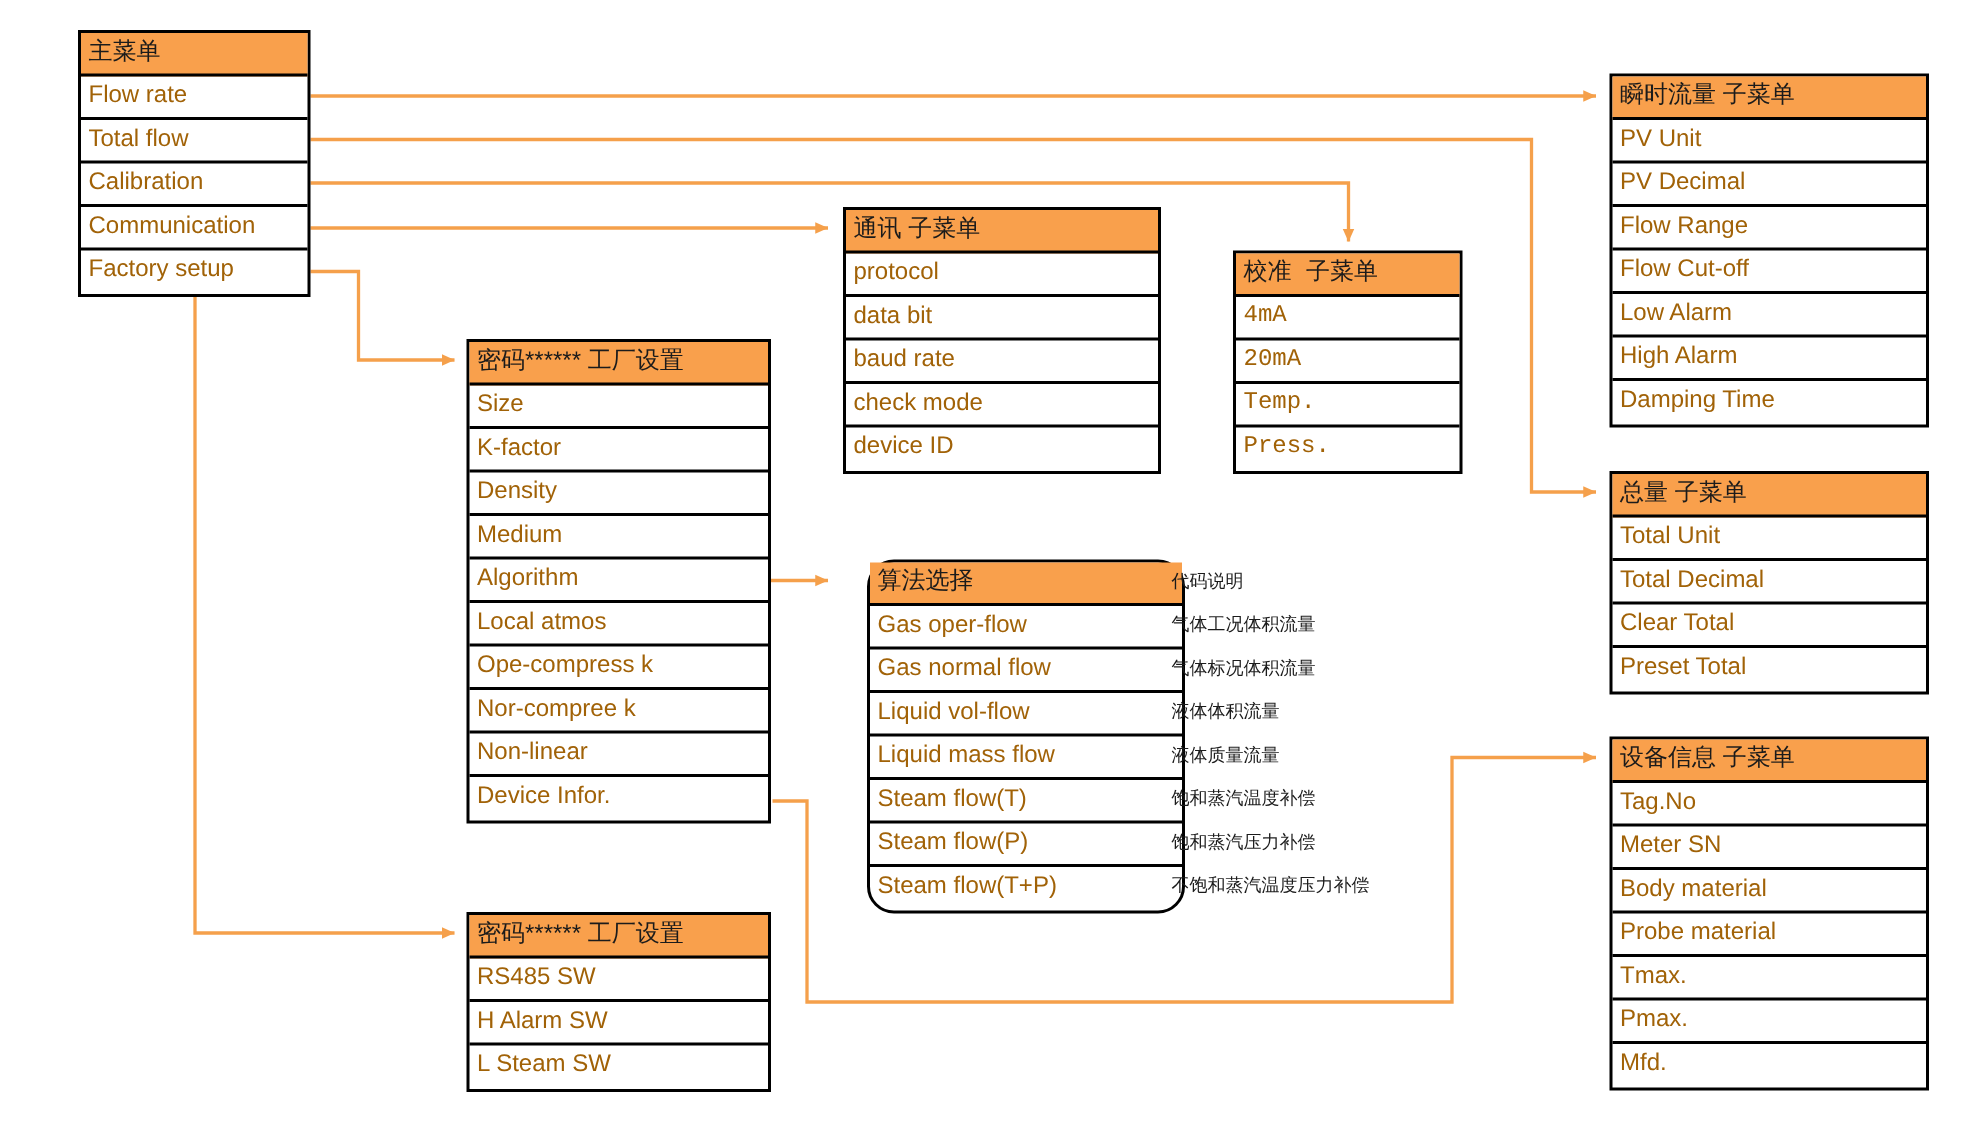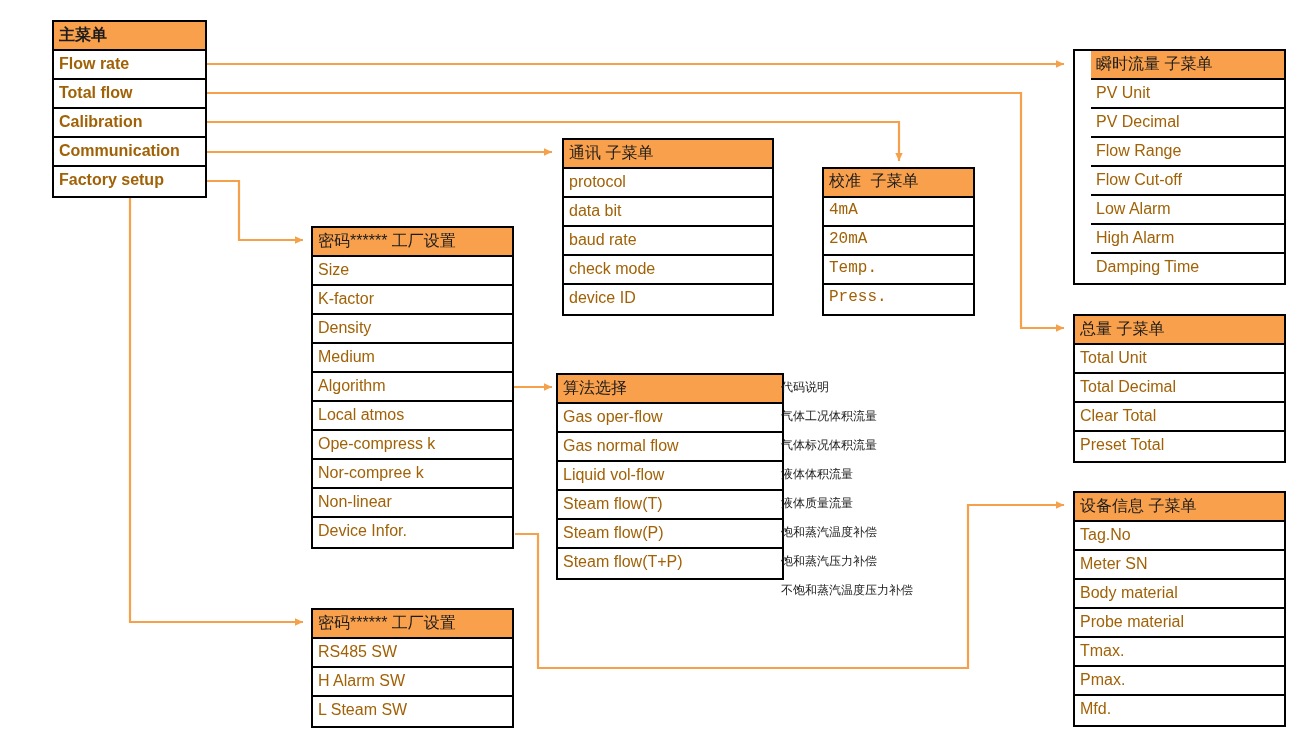--- a/index.html
+++ b/index.html
@@ -100,30 +100,30 @@
       <path d="M205,181 L239,181 L239,240 L303,240" marker-end="url(#arw)"></path>
 
       <path d="M130,196 L130,622 L303,622" marker-end="url(#arw)"></path>
 
       <path d="M512,387 L552,387" marker-end="url(#arw)"></path>
 
       <path d="M515,534 L538,534 L538,668 L968,668 L968,505 L1064,505" marker-end="url(#arw)"></path>
     </g>
   </svg>
 
-  <div class="node" style="left:52px; top:20px; width:155px;font-weight:bold;">
+  <div class="node" style="left:52px; top:20px; width:155px;">
     <div class="hdr">主菜单</div>
     <div class="row">Flow rate</div>
     <div class="row">Total flow</div>
     <div class="row">Calibration</div>
     <div class="row">Communication</div>
     <div class="row">Factory setup</div>
   </div>
 
-  <div class="node" style="left:1073px; top:49px; width:213px;padding-left:16px;">
+  <div class="node" style="left:1073px; top:49px; width:213px;">
     <div class="hdr">瞬时流量 子菜单</div>
     <div class="row">PV Unit</div>
     <div class="row">PV Decimal</div>
     <div class="row">Flow Range</div>
     <div class="row">Flow Cut-off</div>
     <div class="row">Low Alarm</div>
     <div class="row">High Alarm</div>
     <div class="row">Damping Time</div>
   </div>
 
@@ -177,25 +177,26 @@
     <div class="row">Device Infor.</div>
   </div>
 
   <div class="node" style="left:311px; top:608px; width:203px;">
     <div class="hdr">密码****** 工厂设置</div>
     <div class="row">RS485 SW</div>
     <div class="row">H Alarm SW</div>
     <div class="row">L Steam SW</div>
   </div>
 
-  <div class="node" style="left:556px; top:373px; width:228px;">
+  <div class="node" style="left:578px; top:373px; width:212px;border-radius:18px;">
     <div class="hdr">算法选择</div>
     <div class="row">Gas oper-flow</div>
     <div class="row">Gas normal flow</div>
     <div class="row">Liquid vol-flow</div>
+    <div class="row">Liquid mass flow</div>
     <div class="row">Steam flow(T)</div>
     <div class="row">Steam flow(P)</div>
     <div class="row">Steam flow(T+P)</div>
   </div>
 
   <div class="annot-col" style="left:781px; top:373px; width:300px;">
     <div class="annot head">代码说明</div>
     <div class="annot">气体工况体积流量</div>
     <div class="annot">气体标况体积流量</div>
     <div class="annot">液体体积流量</div>

